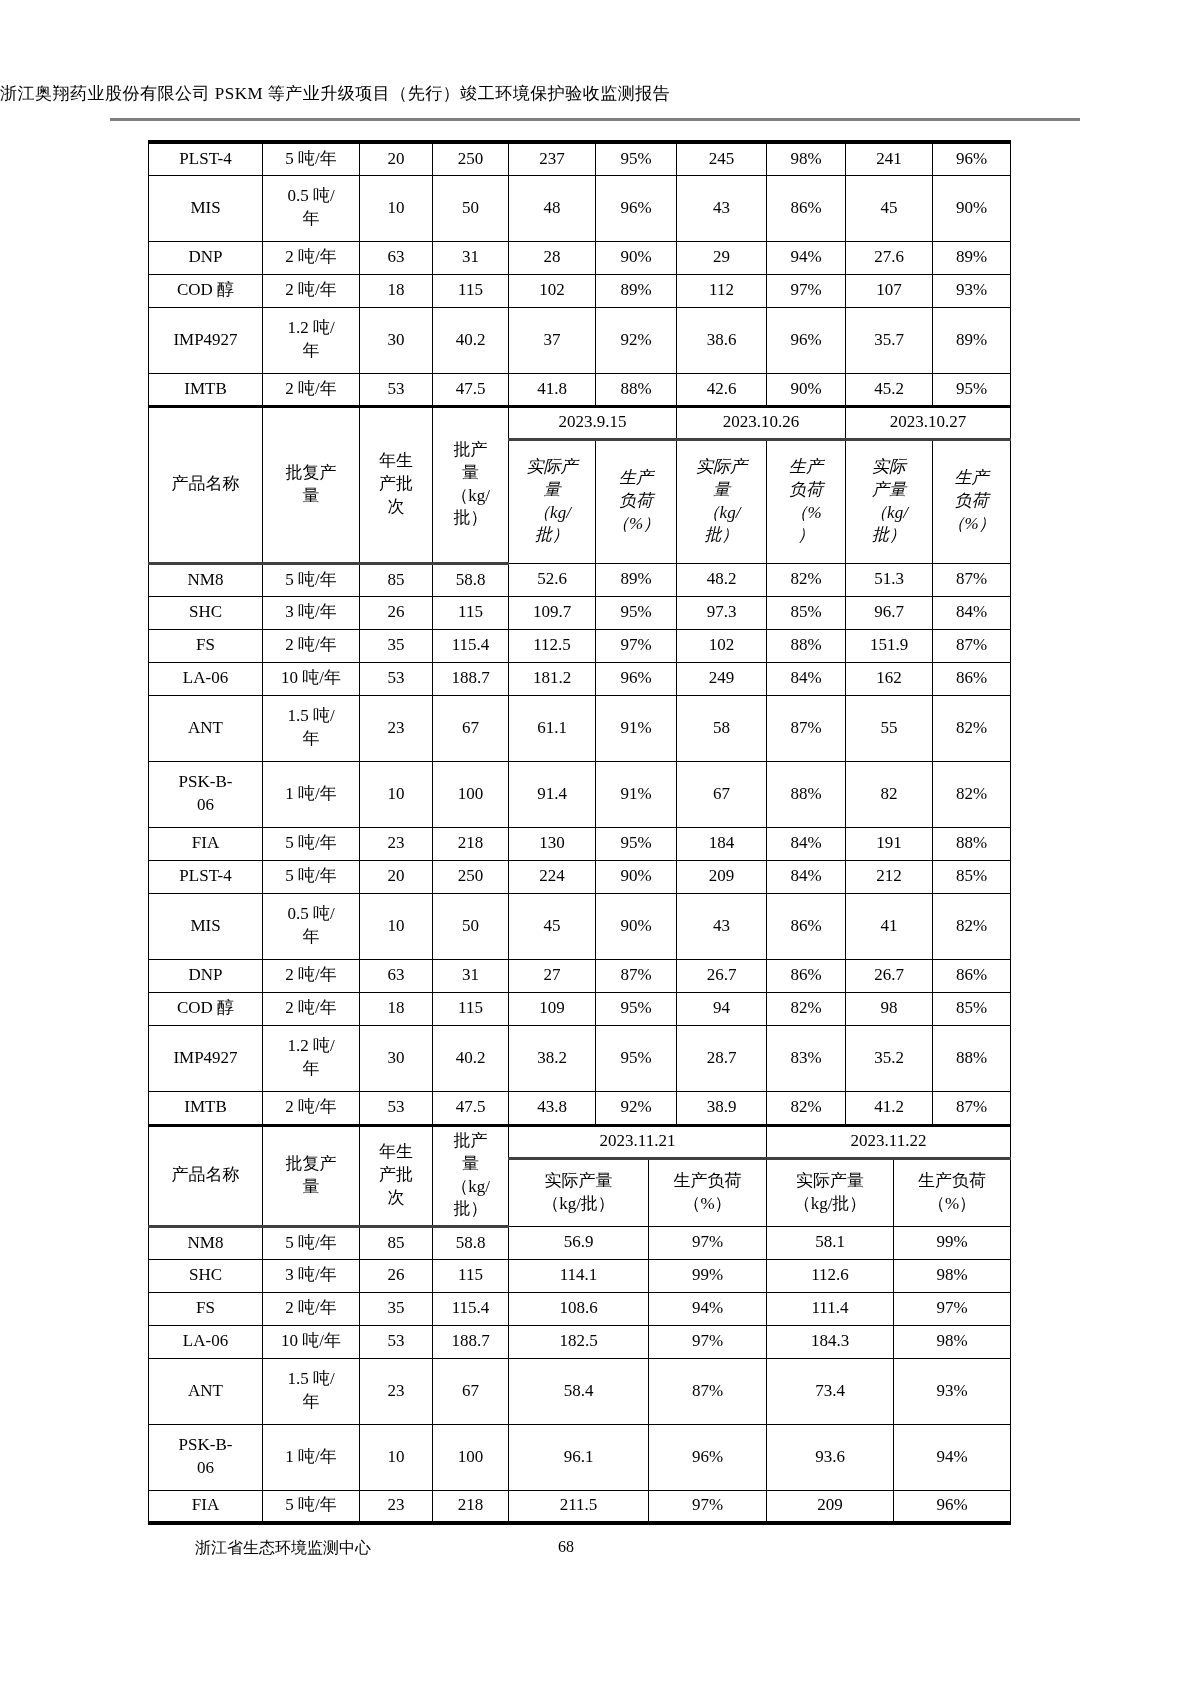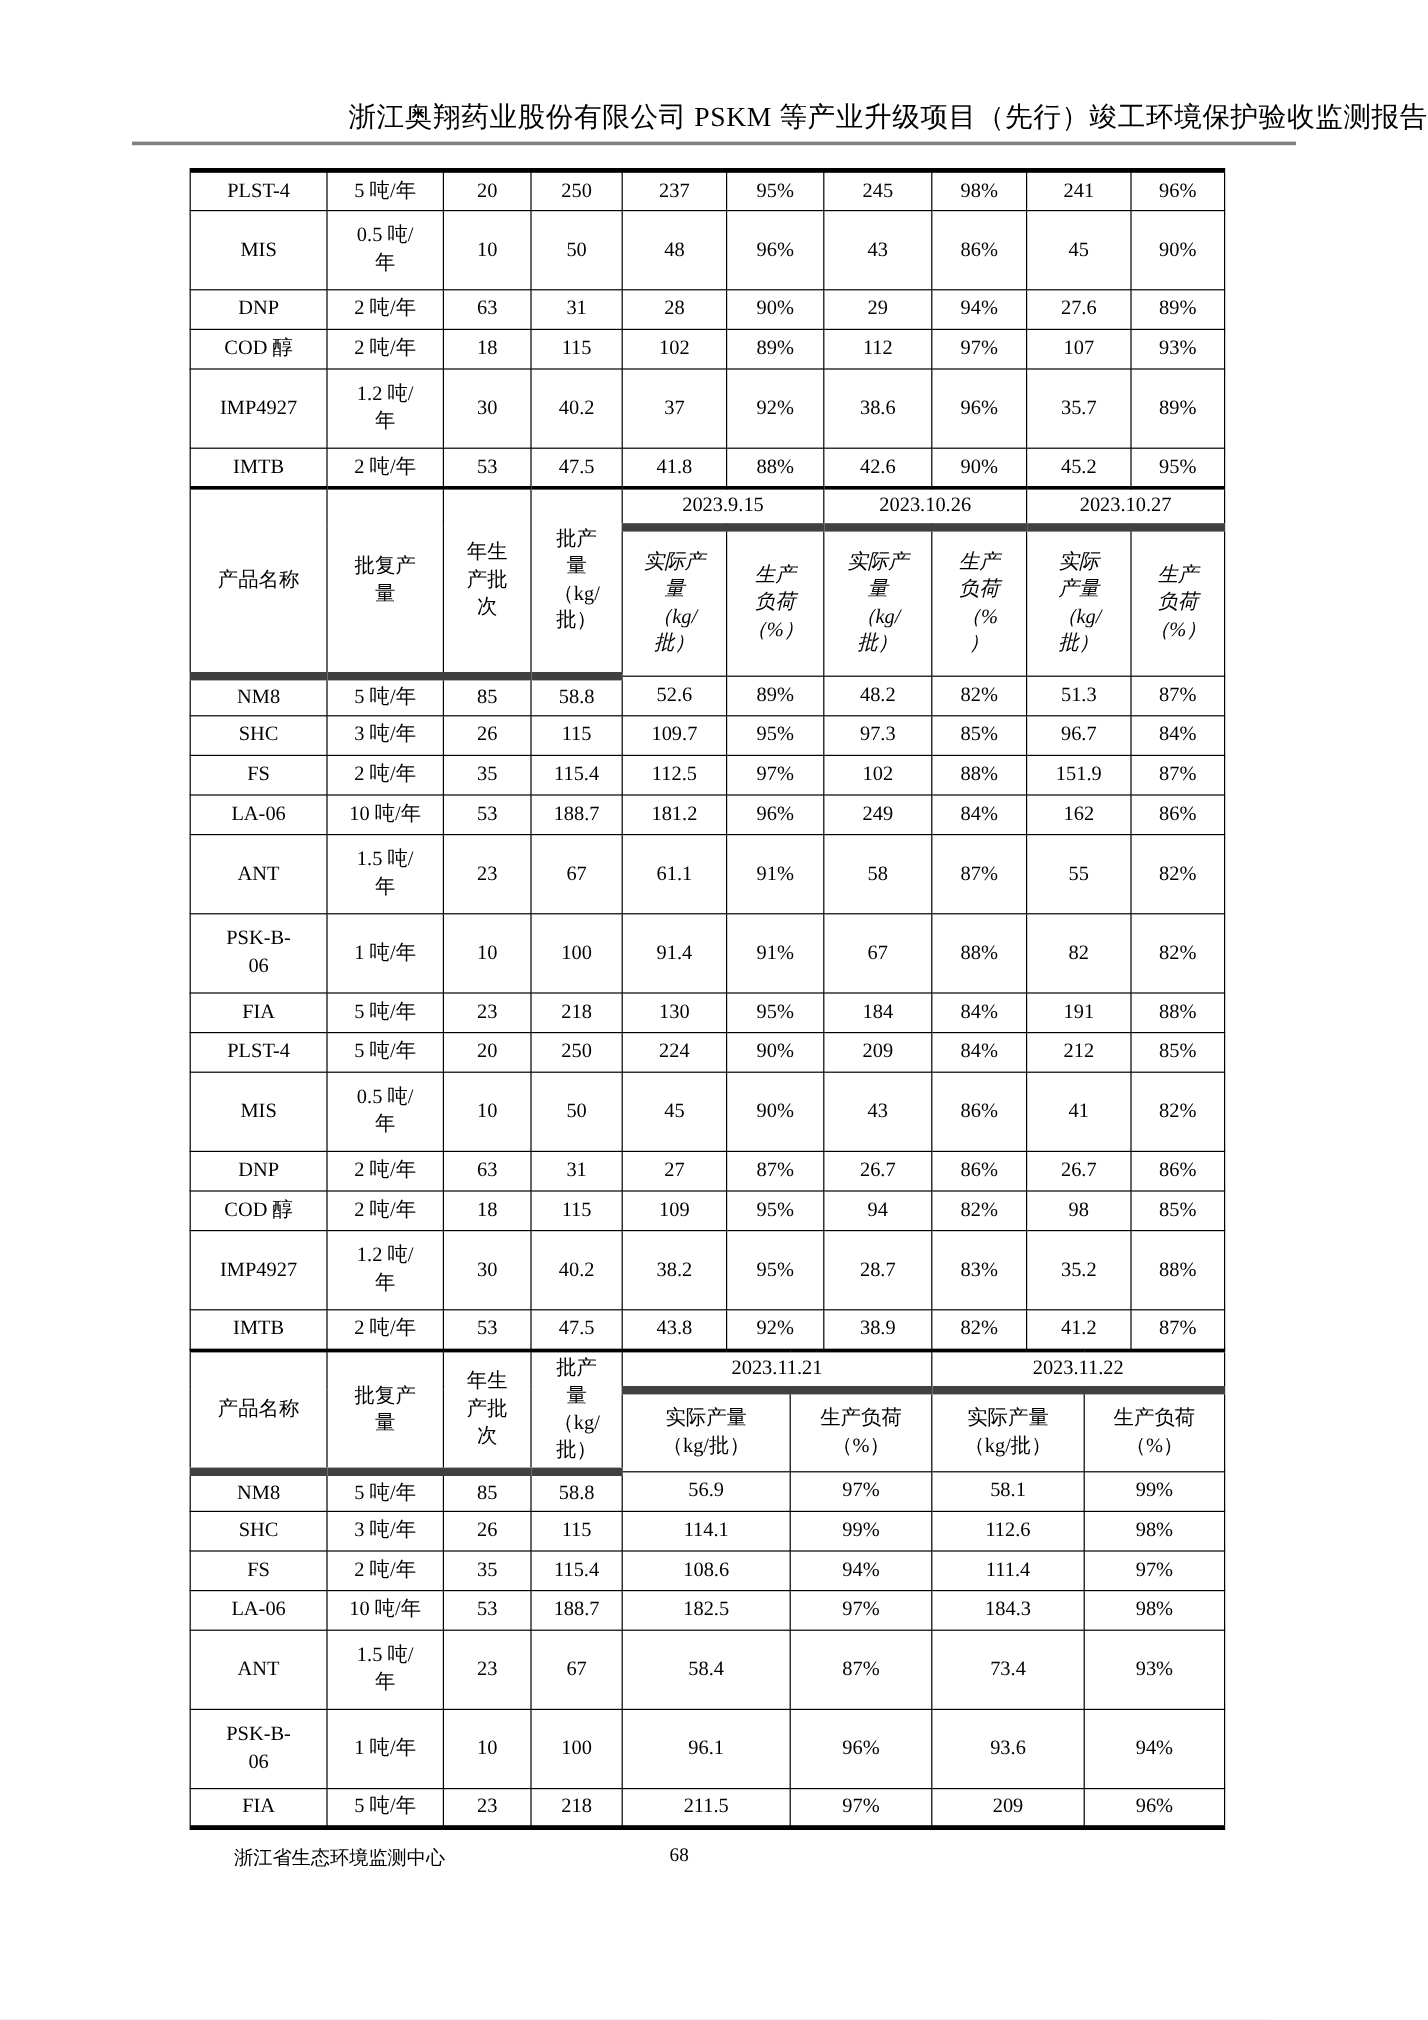--- a/index.html
+++ b/index.html
@@ -7,43 +7,43 @@
     position:relative;
     width:1190px; height:1683px;
     margin:0 auto;
     background:#ffffff;
     font-family:"Liberation Serif","DejaVu Serif",serif;
     color:#000;
     overflow:hidden;
   }
   .doc-title {
     position:absolute; top:82px; left:0; width:100%;
-    text-align:right; font-size:23px; letter-spacing:0.5px;
+    text-align:left; font-size:17px; letter-spacing:0.5px;
   }
   .header-rule {
     position:absolute; top:118px; left:110px; width:970px; height:3px;
     background:#7f7f7f;
   }
-  .table-wrap { position:absolute; top:140px; left:158px; }
+  .table-wrap { position:absolute; top:140px; left:148px; }
   table.tbl {
     border-collapse:collapse; table-layout:fixed; width:862px;
     font-size:17px;
   }
   table.tbl td, table.tbl th {
     border:1px solid #000;
     text-align:center; vertical-align:middle;
     white-space:pre-line; font-weight:normal;
     padding:1px 2px; line-height:1.35; overflow:hidden;
   }
   table.tbl-upper { border-top:4px solid #000; }
   table.tbl-lower { border-top:3px solid #000; border-bottom:4px solid #000; margin-top:-1px; }
   tr.r1 { height:33px; }
   tr.r2 { height:66px; }
   tr.hdr-date { height:33px; }
-  tr.hdr-date th { border-bottom:7px solid #404040; }
+  tr.hdr-date th { border-bottom:3px solid #404040; }
   tr.divider-top th { border-top:3px solid #000; }
   tr.hdr-labels-b { height:124px;font-style:italic; }
   tr.hdr-labels-c { height:68px; }
   .doc-footer { position:absolute; top:1538px; left:0; width:100%; font-size:16px; }
   .footer-institution { position:absolute; left:195px; top:0; }
   .footer-page-number { position:absolute; left:558px; top:0; }
 </style>
 </head>
 <body>
 

